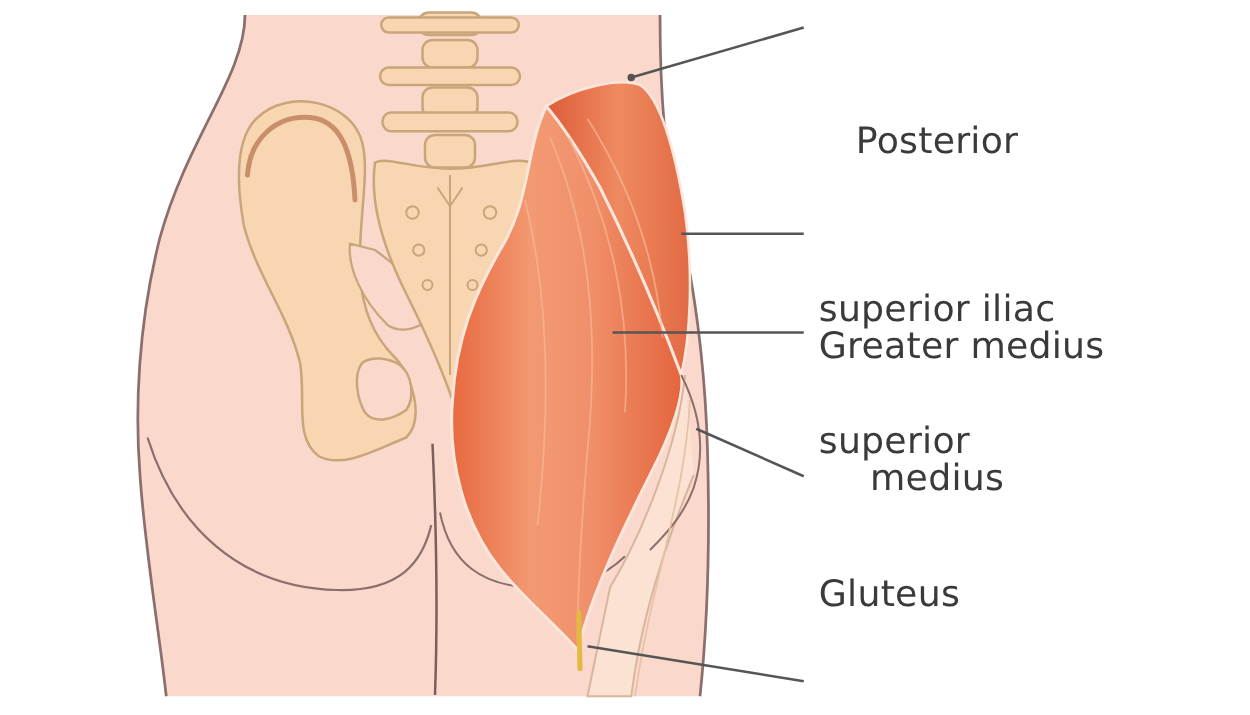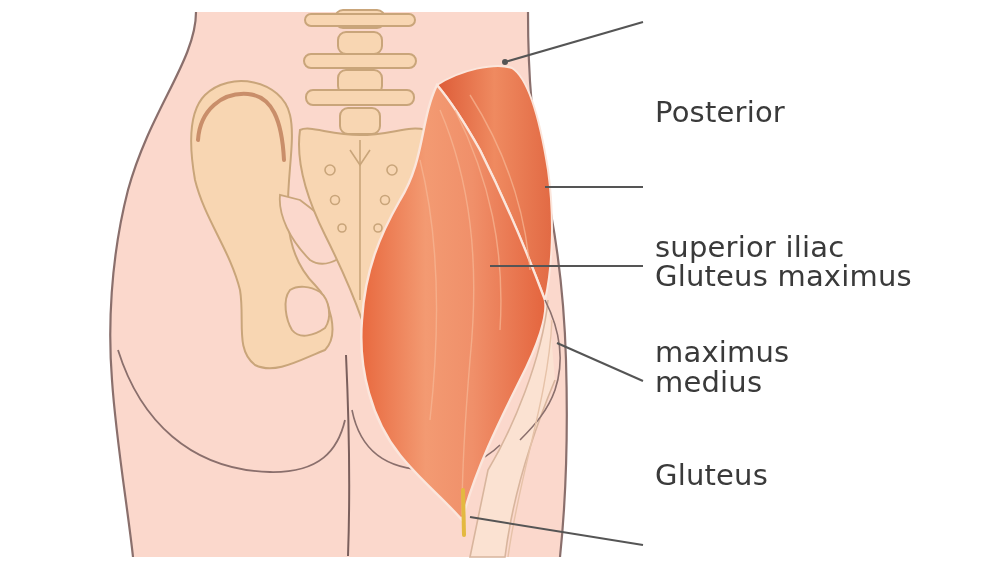--- a/index.html
+++ b/index.html
@@ -1,17 +1,17 @@
 <!DOCTYPE html>
 <html><head>
   <meta charset="utf-8">
   <style>
     html, body { margin: 0; padding: 0; background: #ffffff; }
     body { width: 1000px; height: 572px; overflow: hidden; position: relative; }
-    #stage { position: absolute; left: 0; top: 0; width: 1000px; height: 572px; }
+    #stage { position: absolute; left: 0; top: 0; width: 1000px; height: 572px; text-align: center; }
     svg.art { position: absolute; left: 0; top: 0; }
     .label {
       position: absolute;
       left: 655px;
       font-family: "DejaVu Sans", sans-serif;
       font-size: 29px;
       line-height: 45px;
       color: #3a3a3a;
       letter-spacing: 0.2px;
       white-space: pre;
@@ -104,25 +104,25 @@
     </g>
   </svg>
 
   <div class="label" style="top:0px;">
     <div>Posterior</div>
     <div>superior iliac</div>
     <div>medius</div>
   </div>
 
   <div class="label" style="top:164px;">
-    <div>Gluteus maximus</div>
+    <div>Greater medius</div>
   </div>
 
   <div class="label" style="top:240px;">
-    <div>maximus</div>
+    <div>superior</div>
   </div>
 
   <div class="label" style="top:363px;">
     <div>Gluteus</div>
     
     
   </div>
 
   <div class="label" style="top:522px;">
     

